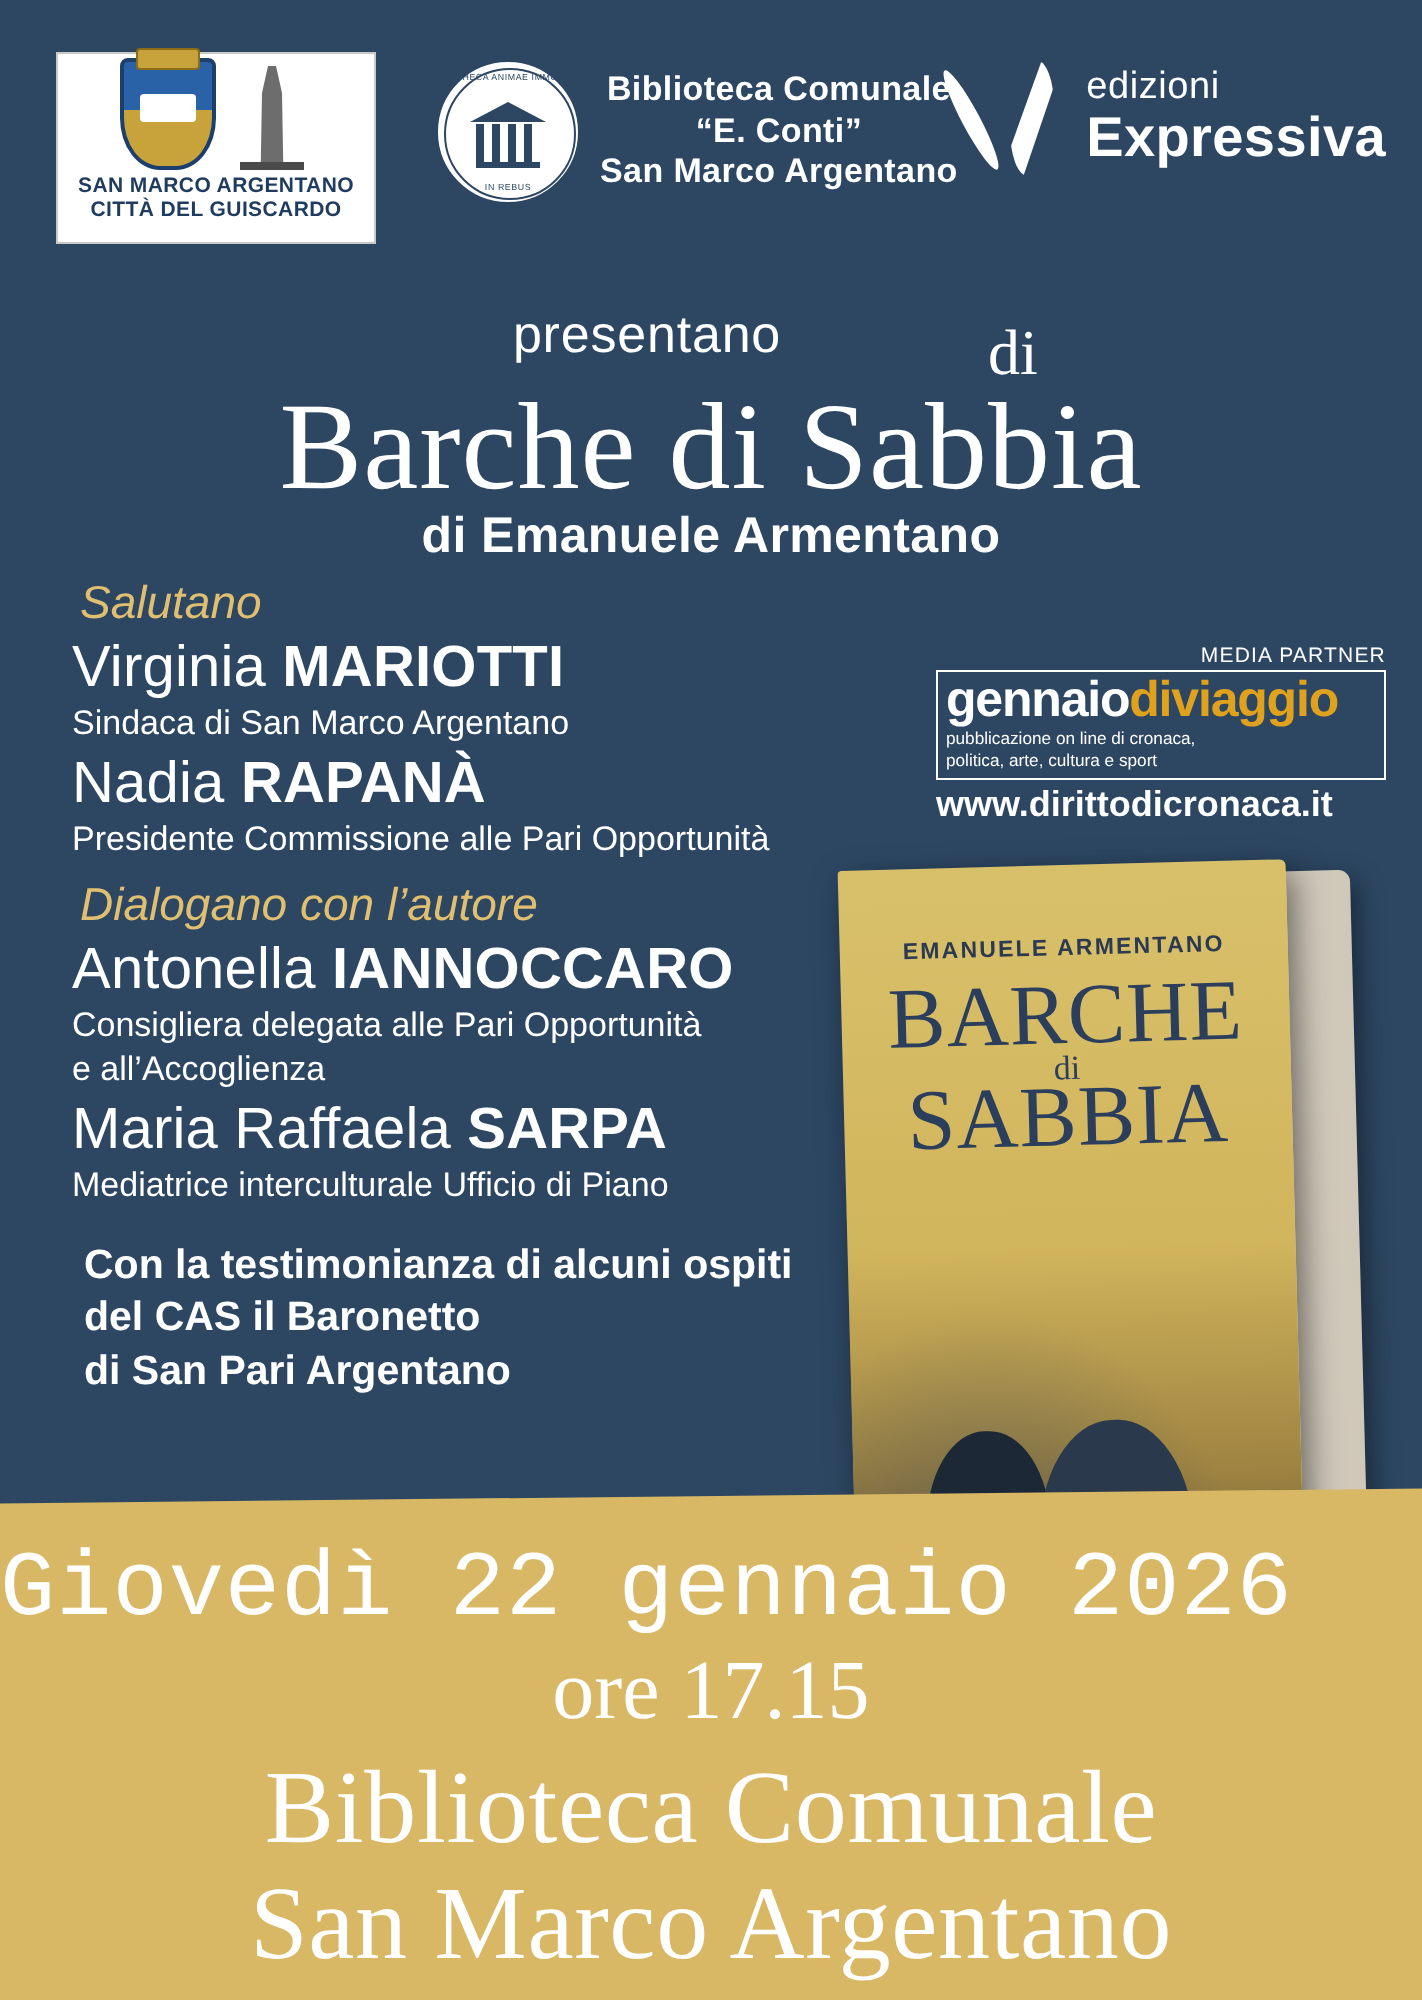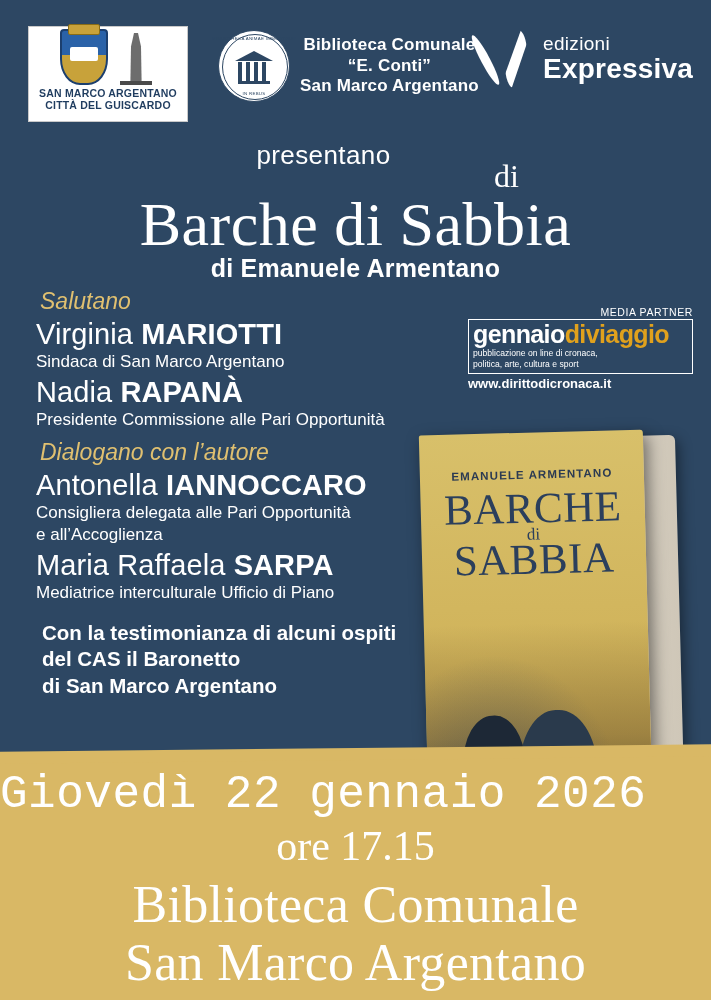--- a/index.html
+++ b/index.html
@@ -195,21 +195,21 @@
   .ediz-text {
     color: #ffffff;
     line-height: 1.08;
   }
   .ediz-text .e1 { font-size: 19px; letter-spacing: .3px; }
   .ediz-text .e2 { font-size: 28px; font-weight: 700; letter-spacing: .2px; }
 
   
   .presentano {
     position: absolute;
-    left: 0; top: 140px;
+    left: 0; top: 152px;
     width: 647px;
     text-align: center;
     color: #ffffff;
     font-size: 26px;
     letter-spacing: .4px;
   }
   .main-title {
     position: absolute;
     left: 0; top: 192px;
     width: 711px;
@@ -269,21 +269,21 @@
     margin-top: 16px;
     margin-left: 6px;
     font-size: 20.5px;
     font-weight: 700;
     line-height: 1.3;
   }
 
   
   .media-partner {
     position: absolute;
-    right: 18px; top: 306px;
+    right: 18px; top: 322px;
     width: 225px;
     text-align: right;
   }
   .mp-label {
     color: #ffffff;
     font-size: 10.5px;
     letter-spacing: .6px;
     margin-bottom: 1px;
   }
   .mp-box {
@@ -303,21 +303,21 @@
   .mp-logo .cron { color: #e0a11d; }
   .mp-sub {
     font-size: 8.6px;
     font-weight: 400;
     color: #ffffff;
     line-height: 1.22;
     text-align: left;
     margin-top: 1px;
   }
   .mp-url {
-    font-size: 13px;
+    font-size: 18px;
     font-weight: 700;
     color: #ffffff;
     margin-top: 2px;
     text-align: left;
   }
 
   
   .book-wrap {
     position: absolute;
     left: 424px;
@@ -543,21 +543,21 @@
     </div>
 
     <div class="person">
       <div class="nm"><span>Maria Raffaela </span><b>SARPA</b></div>
       <div class="role">Mediatrice interculturale Ufficio di Piano</div>
     </div>
 
     <div class="testimonianza">
       <div>Con la testimonianza di alcuni ospiti</div>
       <div>del CAS il Baronetto</div>
-      <div>di San Marco Argentano</div>
+      <div>di San Pari Argentano</div>
     </div>
   </div>
 
   <div class="media-partner">
     <div class="mp-label">MEDIA PARTNER</div>
     <div class="mp-box">
       <div class="mp-logo"><span class="d1">gennaio</span><span class="cron">di</span><span class="cron">viaggio</span></div>
       <div class="mp-sub">pubblicazione on line di cronaca,</div>
       <div class="mp-sub">politica, arte, cultura e sport</div>
     </div>

